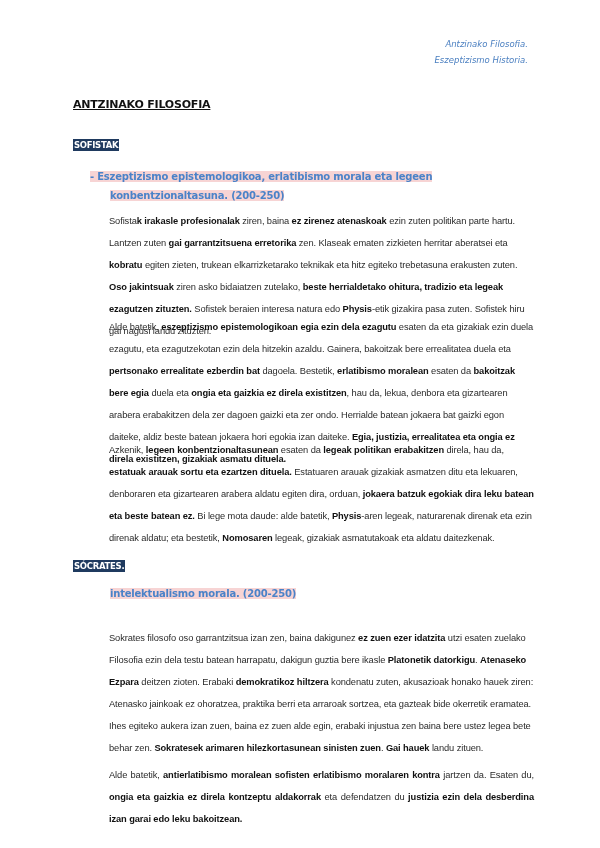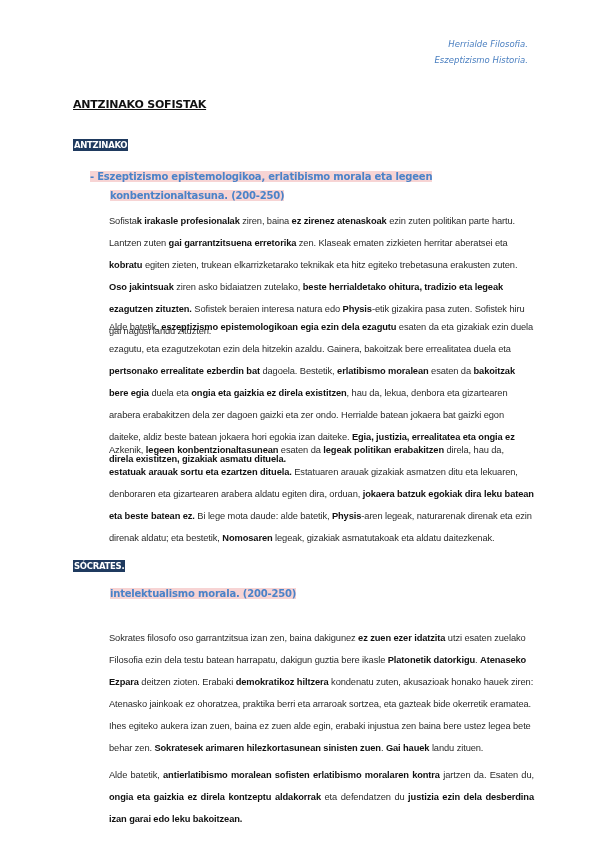--- a/index.html
+++ b/index.html
@@ -11,27 +11,27 @@
   .subhead span.hl { background: #f7d4d4; }
   .subhead .line2 { padding-left: 20px; display: block; }
   .para { position: absolute; left: 109px; width: 425px; font-size: 9.3px; line-height: 22px; color: #2a2a2a; letter-spacing: -0.1px; }
   .para b { color: #111; }
   .justify { text-align: justify; }
 </style>
 </head>
 <body>
 
 <div class="header-right">
-  <div>Herrialde Filosofia.</div>
+  <div>Antzinako Filosofia.</div>
   <div>Eszeptizismo Historia.</div>
 </div>
 
-<div class="doc-title">ANTZINAKO SOFISTAK</div>
+<div class="doc-title">ANTZINAKO FILOSOFIA</div>
 
-<div class="section-label" style="top:139px;">ANTZINAKO</div>
+<div class="section-label" style="top:139px;">SOFISTAK</div>
 
 <div class="subhead" style="top:167px;">
   <span class="hl">- Eszeptizismo epistemologikoa, erlatibismo morala eta legeen</span>
   <span class="line2"><span class="hl">konbentzionaltasuna. (200-250)</span></span>
 </div>
 
 <div class="para" style="top:210px;"><span>Sofista</span><b>k irakasle profesionalak</b><span> ziren, baina </span><b>ez zirenez atenaskoak</b><span> ezin zuten politikan parte hartu. Lantzen zuten </span><b>gai garrantzitsuena erretorika</b><span> zen. Klaseak ematen zizkieten herritar aberatsei eta </span><b>kobratu</b><span> egiten zieten, trukean elkarrizketarako teknikak eta hitz egiteko trebetasuna erakusten zuten. </span><b>Oso jakintsuak</b><span> ziren asko bidaiatzen zutelako, </span><b>beste herrialdetako ohitura, tradizio eta legeak ezagutzen zituzten.</b><span> Sofistek beraien interesa natura edo </span><b>Physis</b><span>-etik gizakira pasa zuten. Sofistek hiru gai nagusi landu zituzten.</span></div>
 <div class="para" style="top:316px;"><span>Alde batetik, </span><b>eszeptizismo epistemologikoan egia ezin dela ezagutu</b><span> esaten da eta gizakiak ezin duela ezagutu, eta ezagutzekotan ezin dela hitzekin azaldu. Gainera, bakoitzak bere errealitatea duela eta </span><b>pertsonako errealitate ezberdin bat</b><span> dagoela. Bestetik, </span><b>erlatibismo moralean</b><span> esaten da </span><b>bakoitzak bere egia</b><span> duela eta </span><b>ongia eta gaizkia ez direla existitzen</b><span>, hau da, lekua, denbora eta gizartearen arabera erabakitzen dela zer dagoen gaizki eta zer ondo. Herrialde batean jokaera bat gaizki egon daiteke, aldiz beste batean jokaera hori egokia izan daiteke. </span><b>Egia, justizia, errealitatea eta ongia ez direla existitzen, gizakiak asmatu dituela.</b></div>
 <div class="para" style="top:439px;"><span>Azkenik, </span><b>legeen konbentzionaltasunean</b><span> esaten da </span><b>legeak politikan erabakitzen</b><span> direla, hau da, </span><b>estatuak arauak sortu eta ezartzen dituela.</b><span> Estatuaren arauak gizakiak asmatzen ditu eta lekuaren, denboraren eta gizartearen arabera aldatu egiten dira, orduan, </span><b>jokaera batzuk egokiak dira leku batean eta beste batean ez.</b><span> Bi lege mota daude: alde batetik, </span><b>Physis</b><span>-aren legeak, naturarenak direnak eta ezin direnak aldatu; eta bestetik, </span><b>Nomosaren</b><span> legeak, gizakiak asmatutakoak eta aldatu daitezkenak.</span></div>
 

